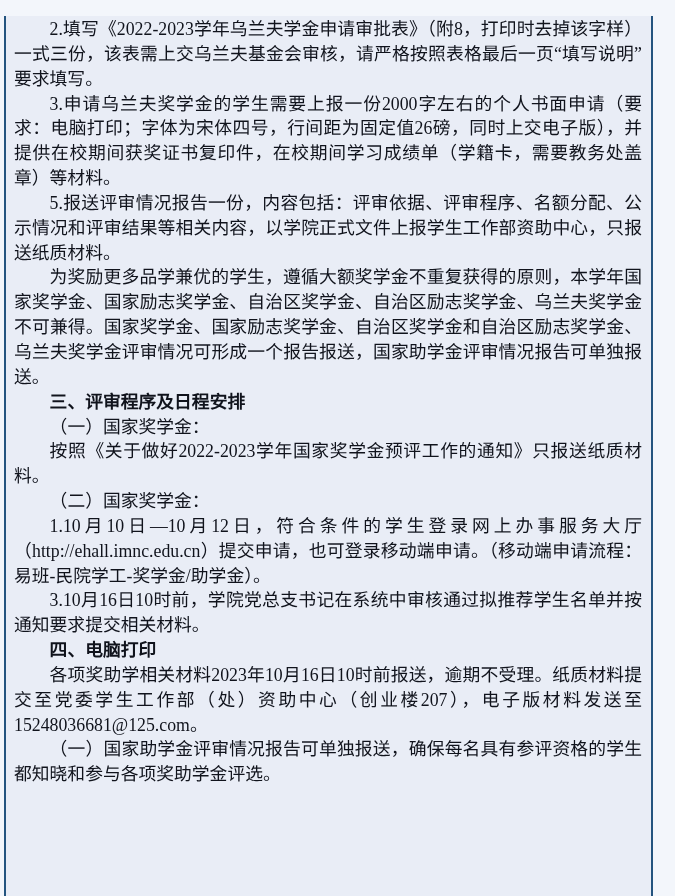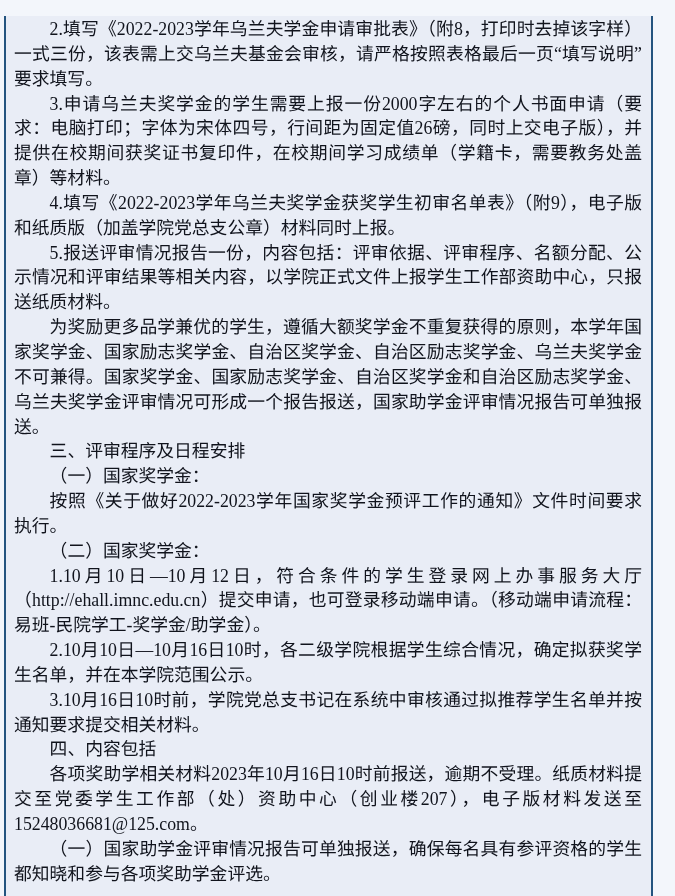--- a/index.html
+++ b/index.html
@@ -39,41 +39,39 @@
     text-align: justify;
     text-justify: inter-ideograph;
     word-break: break-word;
   }
   p.para-body {
     font-family: "Liberation Serif", "DejaVu Serif", serif;
     font-weight: 400;
   }
   p.para-heading {
     font-family: "Liberation Sans", "DejaVu Sans", sans-serif;
-    font-weight: 400;
+    font-weight: 700;
   }
   p.para-sub {
     font-family: "Liberation Sans", "DejaVu Sans", sans-serif;
     font-weight: 400;
   }
 </style>
 </head>
 <body>
 
 <div class="doc-page">
   <div class="doc-content">
     <p class="para-body">2.填写《2022-2023学年乌兰夫学金申请审批表》（附8，打印时去掉该字样）一式三份，该表需上交乌兰夫基金会审核，请严格按照表格最后一页“填写说明”要求填写。</p>
     <p class="para-body">3.申请乌兰夫奖学金的学生需要上报一份2000字左右的个人书面申请（要求：电脑打印；字体为宋体四号，行间距为固定值26磅，同时上交电子版），并提供在校期间获奖证书复印件，在校期间学习成绩单（学籍卡，需要教务处盖章）等材料。</p>
-    <p class="para-body">4.填写《2022-2023学年乌兰夫奖学金获奖学生初审名单表》（附9），电子版和纸质版（加盖学院党总支公章）材料同时上报。</p>
     <p class="para-body">5.报送评审情况报告一份，内容包括：评审依据、评审程序、名额分配、公示情况和评审结果等相关内容，以学院正式文件上报学生工作部资助中心，只报送纸质材料。</p>
     <p class="para-body">为奖励更多品学兼优的学生，遵循大额奖学金不重复获得的原则，本学年国家奖学金、国家励志奖学金、自治区奖学金、自治区励志奖学金、乌兰夫奖学金不可兼得。国家奖学金、国家励志奖学金、自治区奖学金和自治区励志奖学金、乌兰夫奖学金评审情况可形成一个报告报送，国家助学金评审情况报告可单独报送。</p>
     <p class="para-heading">三、评审程序及日程安排</p>
     <p class="para-sub">（一）国家奖学金：</p>
-    <p class="para-body">按照《关于做好2022-2023学年国家奖学金预评工作的通知》文件时间要求执行。</p>
+    <p class="para-body">按照《关于做好2022-2023学年国家奖学金预评工作的通知》只报送纸质材料。</p>
     <p class="para-sub">（二）国家奖学金：</p>
     <p class="para-body">1.10月10日—10月12日，符合条件的学生登录网上办事服务大厅（http://ehall.imnc.edu.cn）提交申请，也可登录移动端申请。（移动端申请流程：易班-民院学工-奖学金/助学金）。</p>
-    <p class="para-body">2.10月10日—10月16日10时，各二级学院根据学生综合情况，确定拟获奖学生名单，并在本学院范围公示。</p>
     <p class="para-body">3.10月16日10时前，学院党总支书记在系统中审核通过拟推荐学生名单并按通知要求提交相关材料。</p>
-    <p class="para-heading">四、内容包括</p>
+    <p class="para-heading">四、电脑打印</p>
     <p class="para-body">各项奖助学相关材料2023年10月16日10时前报送，逾期不受理。纸质材料提交至党委学生工作部（处）资助中心（创业楼207），电子版材料发送至15248036681@125.com。</p>
     <p class="para-body">（一）国家助学金评审情况报告可单独报送，确保每名具有参评资格的学生都知晓和参与各项奖助学金评选。</p>
   </div>
 </div>
 
 </body></html>

